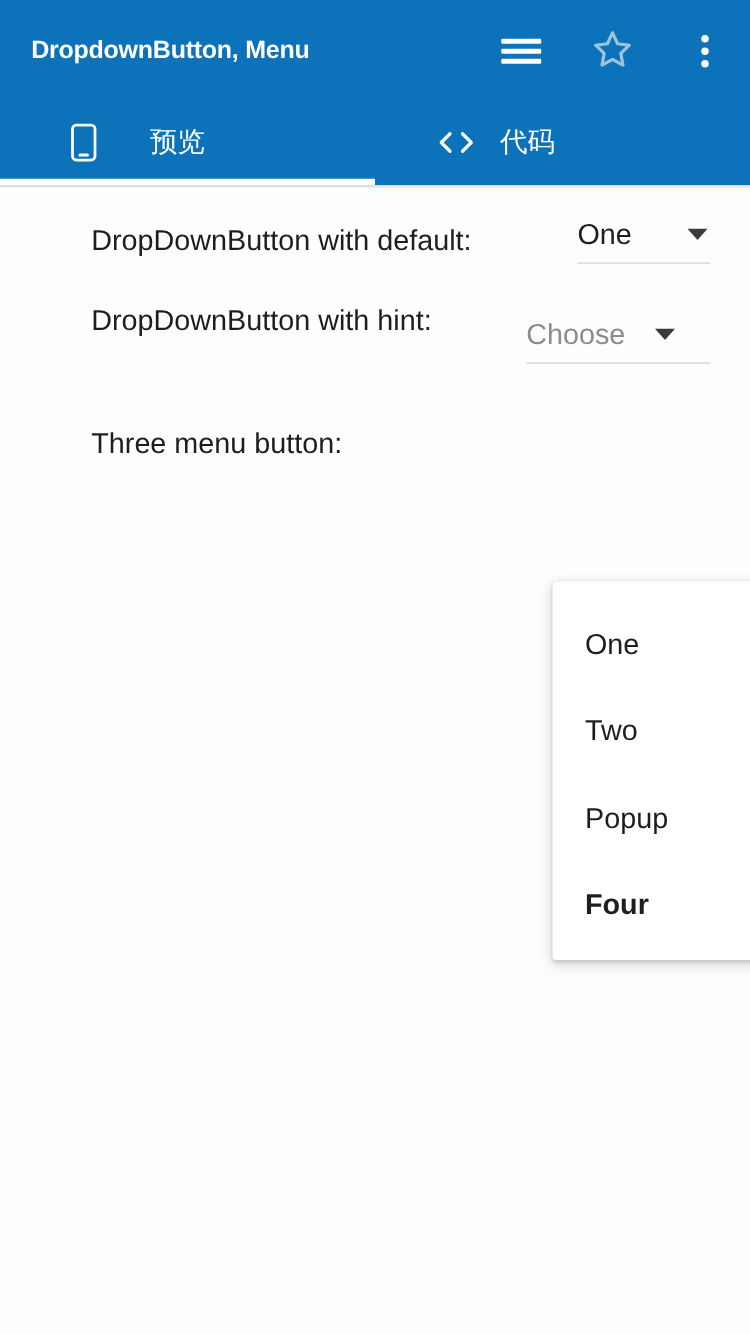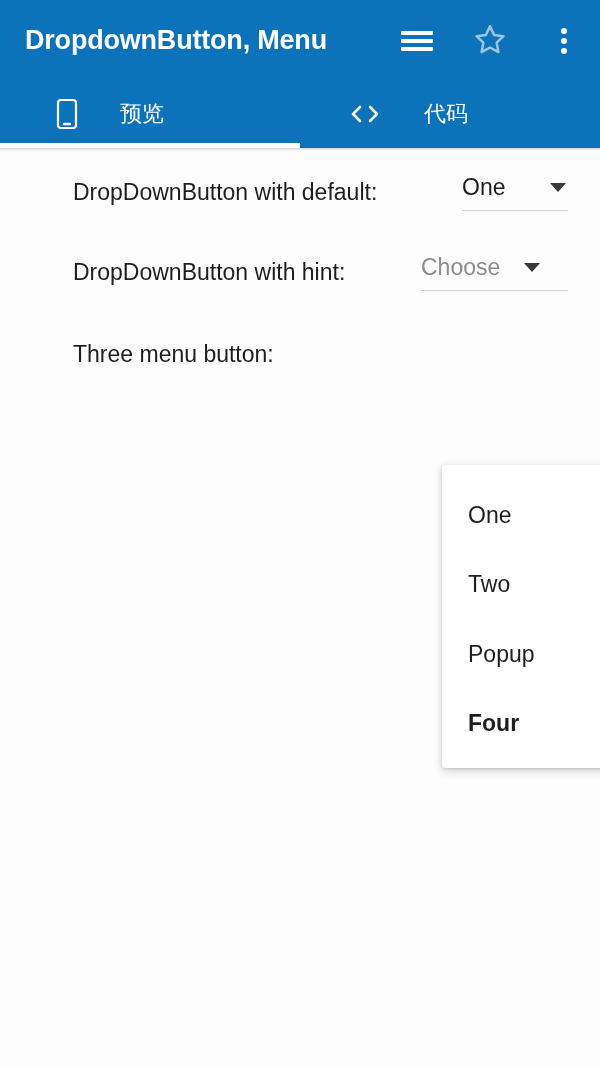--- a/index.html
+++ b/index.html
@@ -27,21 +27,21 @@
     display: flex;
     align-items: center;
     position: relative;
   }
   #app-title {
     position: absolute;
     left: 25px;
     top: 21px;
     width: 335px;
     color: #ffffff;
-    font-size: 27px;
+    font-size: 20px;
     font-weight: bold;
     letter-spacing: -0.2px;
     white-space: nowrap;
     overflow: hidden;
     line-height: 38px;
   }
   .bar-action {
     position: absolute;
     top: 18px;
     width: 46px;
@@ -100,21 +100,21 @@
     margin-left: 36px;
     line-height: 30px;
   }
   #tab-code .tab-icon {
     margin-left: 48px;
     font-size: 26px;
     font-weight: bold;
     letter-spacing: -1px;
     font-family: "Liberation Sans", sans-serif;
   }
-  #tab-code .tab-label { margin-left: 42px; }
+  #tab-code .tab-label { margin-left: 18px; }
   #tab-indicator {
     position: absolute;
     bottom: 0;
     left: 0;
     width: 300px;
     height: 5px;
     background: #ffffff;
   }
   #app-bar-shadow {
     height: 3px;
@@ -137,21 +137,21 @@
   }
   .row-label {
     position: absolute;
     left: 25px;
     color: #1e1e1e;
     font-size: 23px;
     line-height: 30px;
     white-space: nowrap;
   }
   #row-default .row-label { top: 16px; }
-  #row-hint .row-label { top: 16px; }
+  #row-hint .row-label { top: 0; }
   #row-popup .row-label { top: 18px; }
 
   .dropdown {
     position: absolute;
     right: 22px;
     display: flex;
     align-items: center;
     border-bottom: 1px solid #d2d2d2;
     padding-bottom: 9px;
   }

